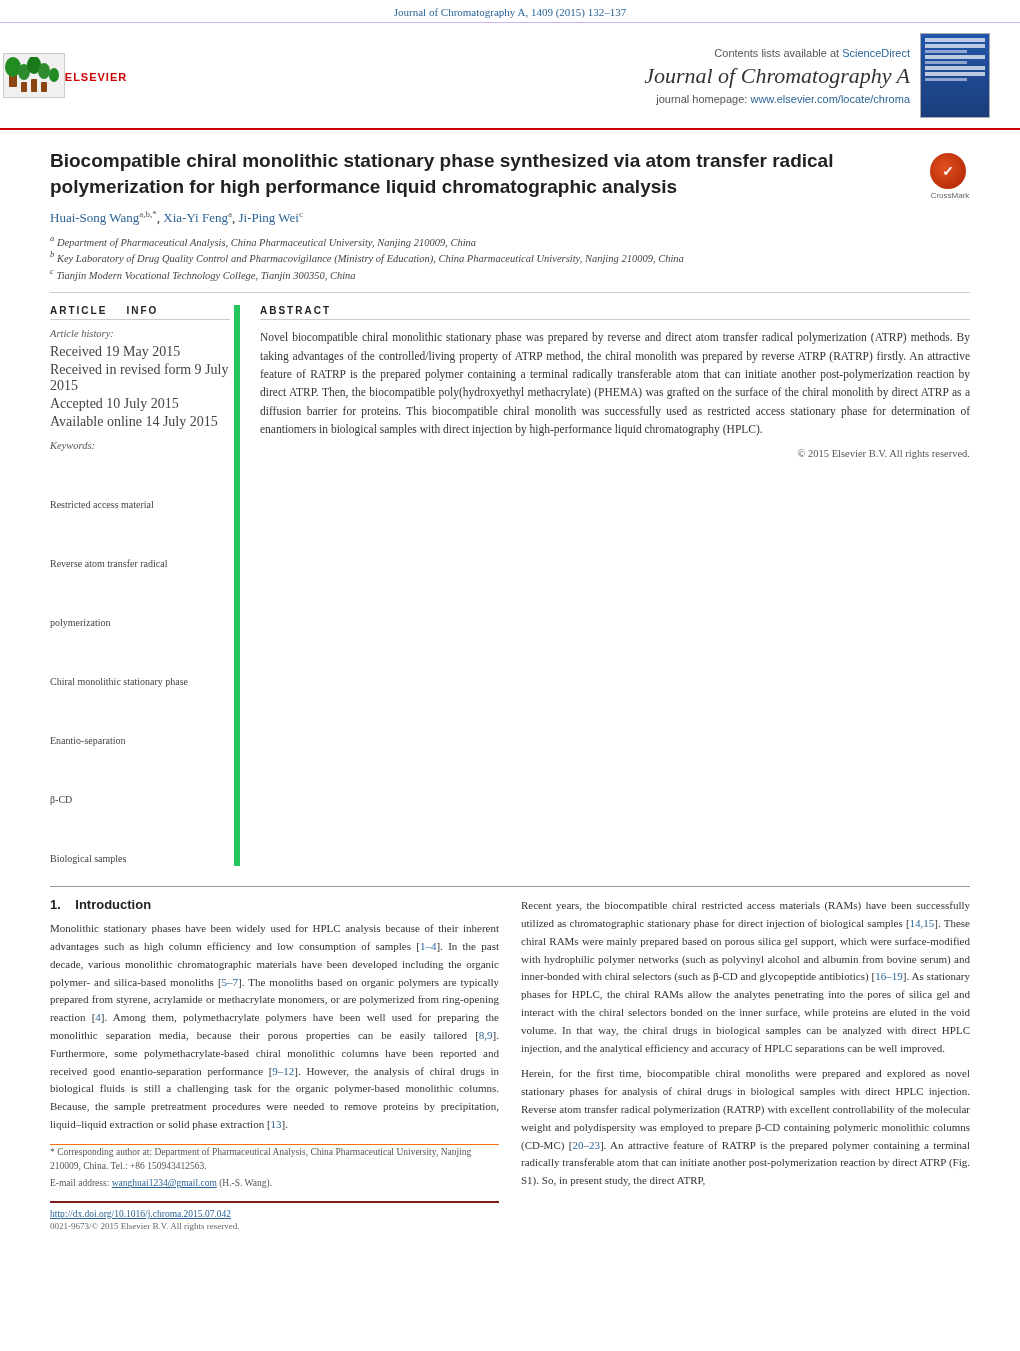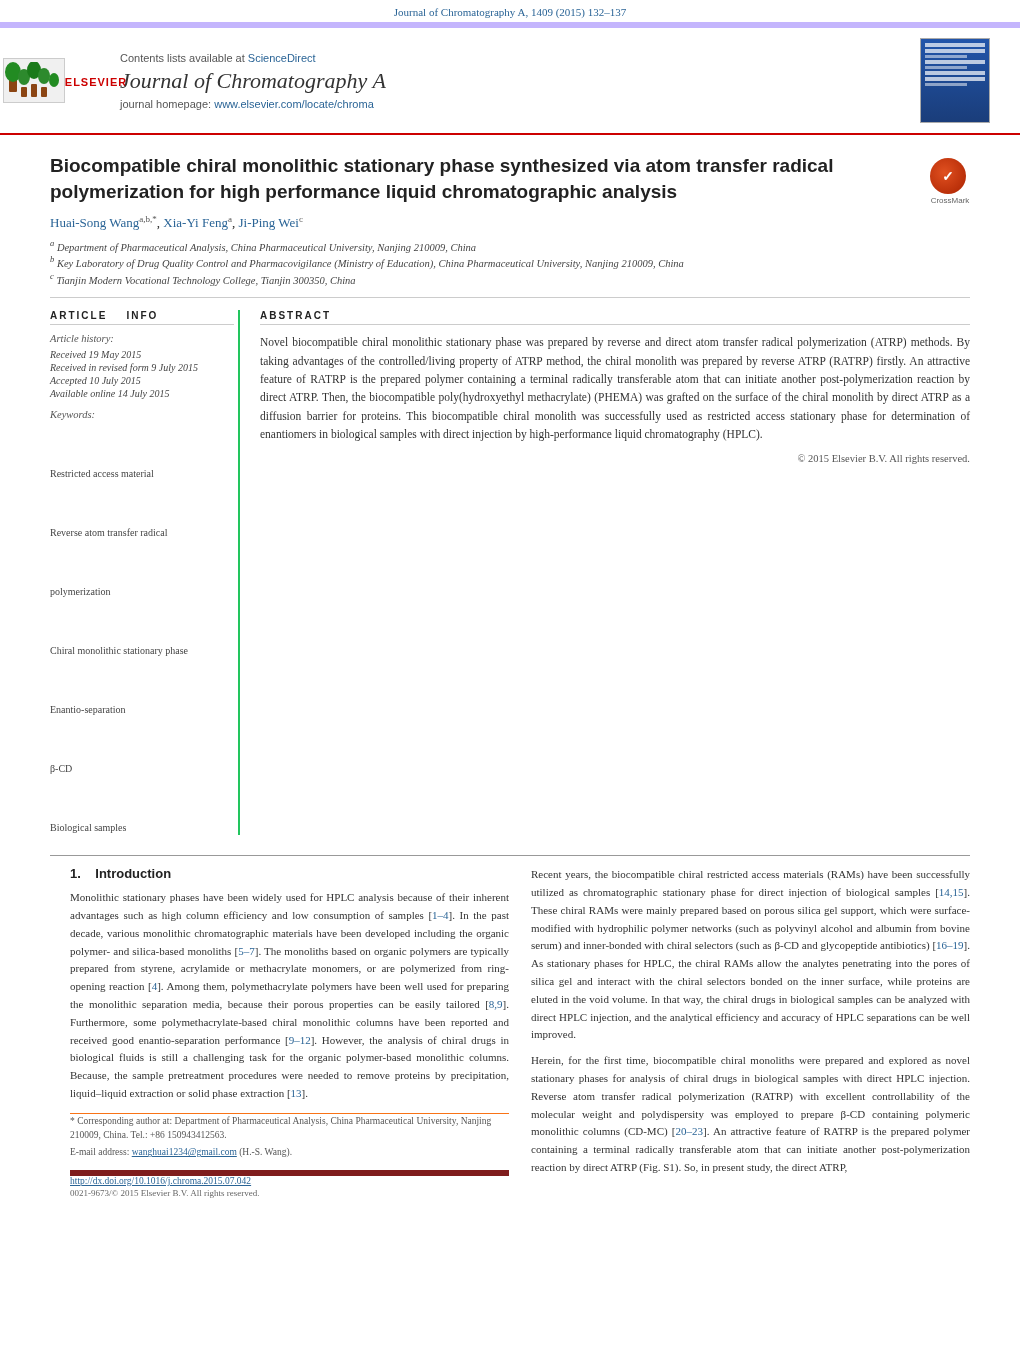--- a/index.html
+++ b/index.html
@@ -9,21 +9,21 @@
       background: #fff;
       font-family: 'Times New Roman', Times, serif;
       font-size: 13px;
       color: #222;
     }
     .top-bar {
       text-align: center;
       font-size: 11px;
       color: #2a6496;
       padding: 6px 0 4px;
-      border-bottom: 6px solid #c4b5fd;
+      border-bottom: 1px solid #c4b5fd;
     }
     .header-area {
       display: flex;
       align-items: center;
       padding: 10px 20px;
       border-bottom: 2px solid #cc0000;
       gap: 10px;
     }
     .elsevier-logo {
       width: 90px;
@@ -49,21 +49,21 @@
     .elsevier-logo .elsevier-text {
       font-size: 11px;
       font-weight: bold;
       color: #cc0000;
       font-family: Arial, sans-serif;
       letter-spacing: 1px;
       margin-top: 2px;
     }
     .header-center {
       flex: 1;
-      text-align: left;
+      text-align: right;
     }
     .header-center .contents-line {
       font-size: 11px;
       color: #555;
       font-family: Arial, sans-serif;
       margin-bottom: 4px;
     }
     .header-center .contents-line a {
       color: #2a6496;
       text-decoration: none;
@@ -173,21 +173,21 @@
       margin: 12px 0;
     }
     .two-col {
       display: flex;
       gap: 20px;
       margin-top: 10px;
     }
     .left-col {
       width: 190px;
       flex-shrink: 0;
-      border-right: 2px solid #22c55e;
+      border-right: 6px solid #22c55e;
       padding-right: 4px;
     }
     .right-col {
       flex: 1;
     }
     .section-header {
       font-size: 10px;
       font-weight: bold;
       letter-spacing: 2px;
       text-transform: uppercase;
@@ -197,24 +197,23 @@
       border-bottom: 1px solid #ccc;
       padding-bottom: 3px;
     }
     .article-info-label {
       font-size: 10.5px;
       font-style: italic;
       color: #555;
       margin-bottom: 5px;
     }
     .article-info-item {
-      font-size: 10px;
+      font-size: 14px;
       color: #444;
       margin-bottom: 2px;
-      font-style: italic;
     }
     .keywords-title {
       font-size: 10.5px;
       font-style: italic;
       color: #555;
       margin-bottom: 4px;
       margin-top: 10px;
     }
     .keyword-item {
       font-size: 10px;
@@ -235,21 +234,20 @@
       margin-top: 10px;
     }
     .body-divider {
       border: none;
       border-top: 1px solid #999;
       margin: 20px 0 10px 0;
     }
     .body-two-col {
       display: flex;
       gap: 22px;
-      margin-left: 20px;
     }
     .body-left {
       flex: 1;
     }
     .body-right {
       flex: 1;
     }
     .section-title {
       font-size: 13px;
       font-weight: bold;
@@ -273,22 +271,23 @@
       margin-top: 10px;
       padding-top: 0;
     }
     .footnote-text {
       font-size: 9.5px;
       color: #555;
       line-height: 1.5;
       margin-bottom: 3px;
     }
     .bottom-bar {
-      border-top: 6px solid #7f1d1d;
+      border-top: 2px solid #7f1d1d;
       margin-top: 10px;
+      padding-top: 6px;
     }
     .bottom-doi {
       font-size: 9.5px;
       color: #2a6496;
       margin-bottom: 2px;
     }
     .bottom-issn {
       font-size: 9px;
       color: #666;
     }

